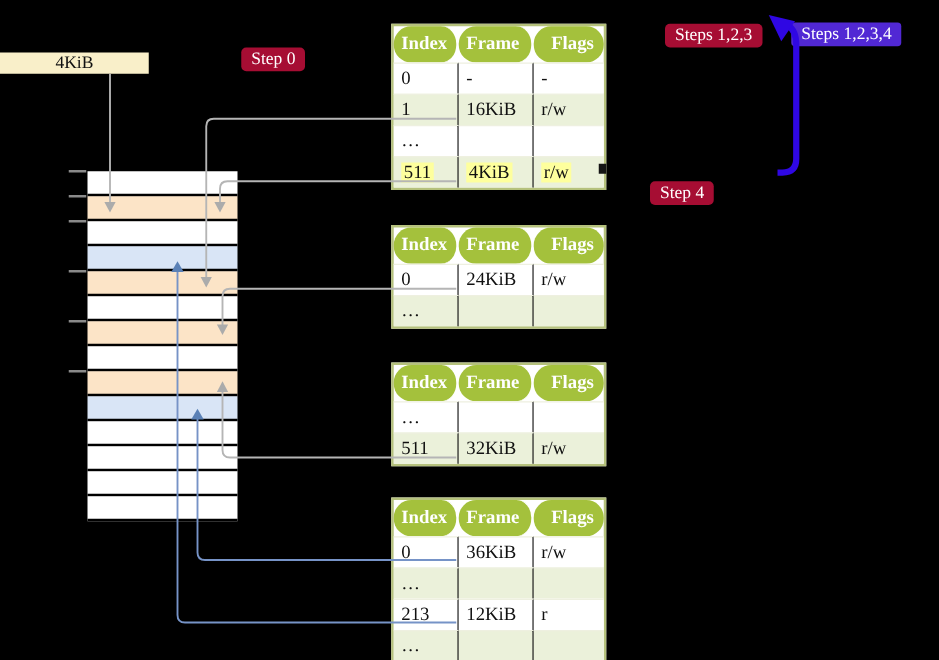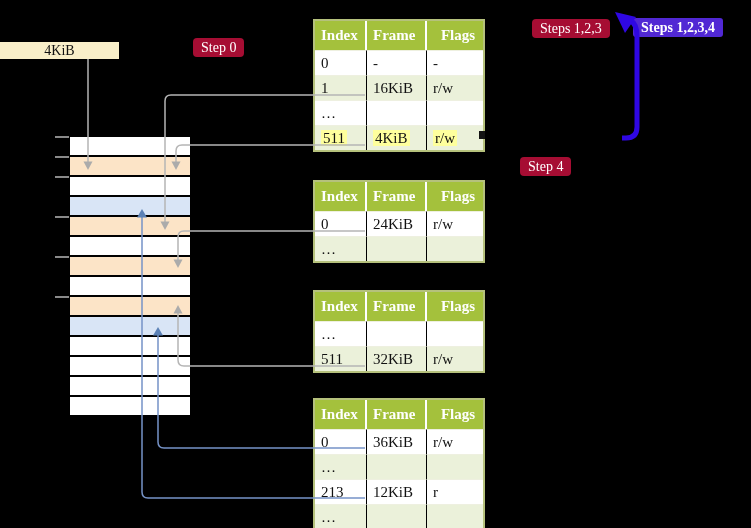--- a/index.html
+++ b/index.html
@@ -10,22 +10,22 @@
   }
   
   .badge{
     position:absolute;color:#fff;font-size:14px;line-height:17px;
     padding:1px 8px;border-radius:4px;white-space:nowrap;
   }
   .badge.red{background:#a60d33;}
   .badge.purple{background:#5128d4;border-radius:3px;}
   #badge-step0{left:193px;top:38px;}
   #badge-steps123{left:512px;top:19px;margin-left:20px;}
-  #badge-steps1234{left:633px;top:18px;font-weight:bold;}
-  #badge-step4{left:520px;top:157px;}
+  #badge-steps1234{left:633px;top:18px;}
+  #badge-step4{left:520px;top:145px;}
   
   #frame-size-box{
     position:absolute;left:0;top:42px;width:119px;height:17px;
     background:#f9efc9;color:#111;font-size:14px;line-height:17px;
     text-align:center;
   }
   
   #memory-column{
     position:absolute;left:70px;top:137px;width:120px;
   }
@@ -35,21 +35,21 @@
   .mem-row.page{background:#d9e5f6;}
   .tick{position:absolute;left:55px;width:14px;height:2px;background:#8a8a8a;}
   
   .pt{
     position:absolute;display:grid;grid-template-columns:52px 60px 56px;
     border:2px solid #b5c17c;background:#fff;width:168px;box-sizing:content-box;
   }
   .pt .h{
     height:29px;line-height:29px;background:#a4c13c;color:#fff;
     font-weight:bold;font-size:15px;padding-left:6px;
-    border-right:2px solid #fff;box-sizing:border-box;overflow:hidden;
+    border-right:2px solid #fff;box-sizing:border-box;overflow:hidden;border-radius:14px;
   }
   .pt .h.last{border-right:none;text-align:center;}
   .pt .c{
     height:25px;line-height:24px;font-size:15px;color:#111;
     padding-left:6px;border-right:1px solid #000;border-top:1px solid #eef0e0;
     box-sizing:border-box;background:#fff;overflow:hidden;white-space:nowrap;
   }
   .pt .c.last{border-right:none;}
   .pt .c.shaded{background:#ebf1da;}
   .hl{background:#feff9d;padding:0 2px;}

